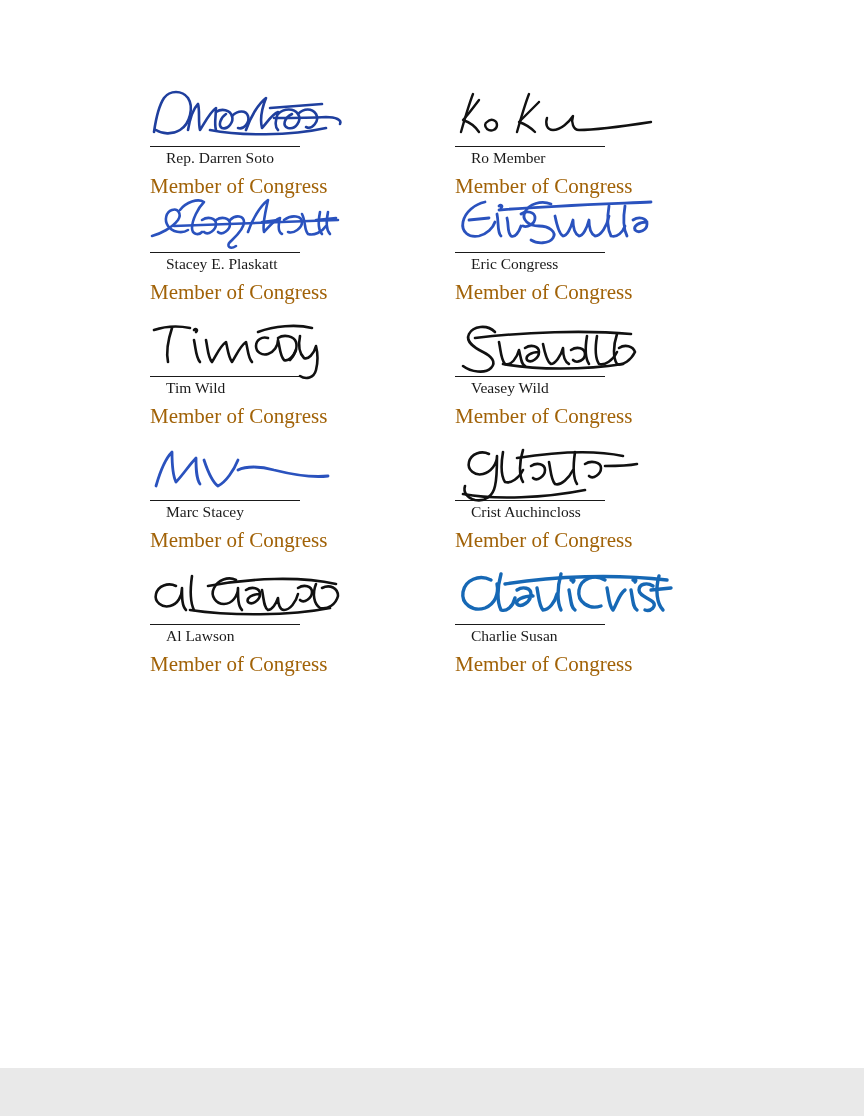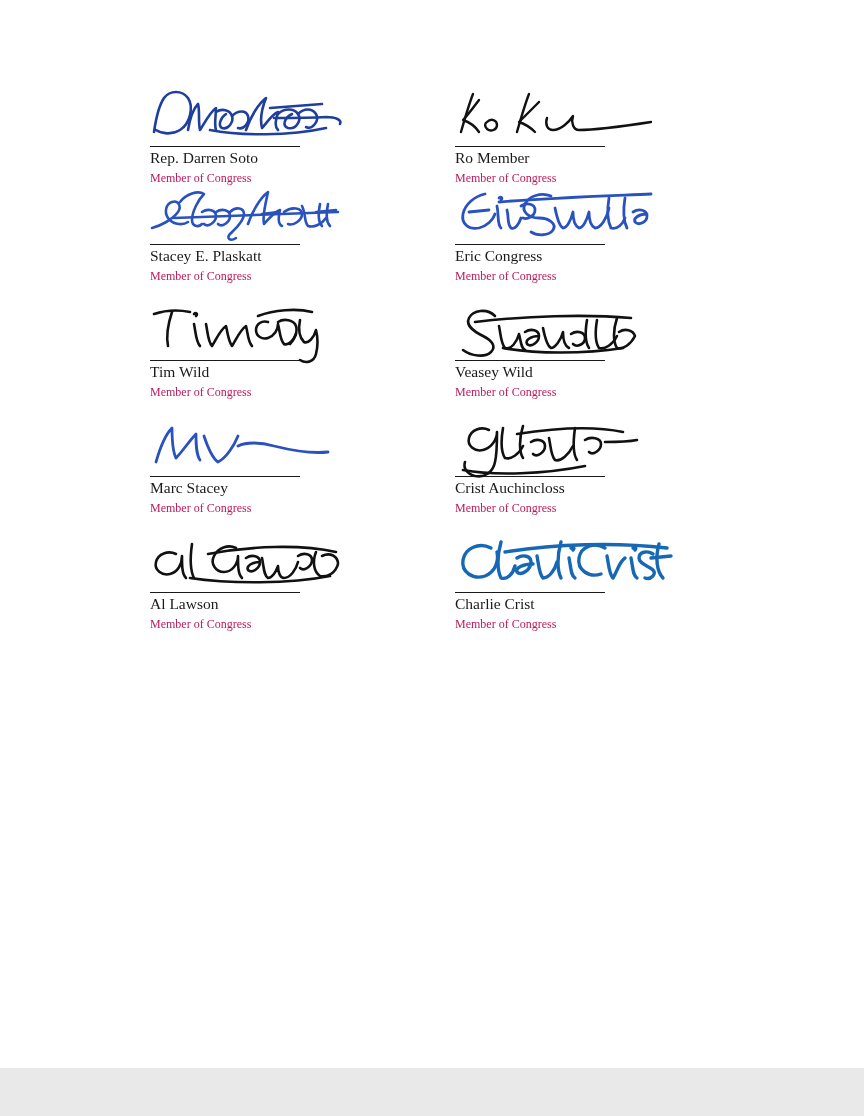--- a/index.html
+++ b/index.html
@@ -67,26 +67,28 @@
     width: 150px;
     border-bottom: 1px solid #1a1a1a;
     margin-top: 0px;
   }
   .sig-name {
     font-size: 15.5px;
     color: #1a1a1a;
     line-height: 20px;
     margin-top: 1px;
     white-space: nowrap;
+    margin-left: 16px;
   }
   .sig-title {
-    font-size: 12px;
-    color: #be185d;
+    font-size: 21px;
+    color: #a16207;
     line-height: 20px;
     white-space: nowrap;
+    margin-top: 8px;
   }
   .spacer-row { height: 18px; }
 </style>
 </head>
 <body>
 
 <div class="page">
 
   <div class="sig-grid">
 
@@ -325,21 +327,21 @@
                 <path d="M176 24 C178 34 178 42 182 44"></path>
                 <path d="M178 14 C180 12 182 14 180 16"></path>
                 <path d="M198 20 C192 16 184 18 184 24 C184 30 194 32 198 36 C202 40 196 46 190 44"></path>
                 <path d="M204 10 C200 24 202 38 208 44"></path>
                 <path d="M196 24 L216 22"></path>
                 <path d="M50 18 C100 10 160 8 212 14"></path>
               </g>
             </svg>
           </div>
           <div class="sig-rule"></div>
-          <div class="sig-name">Charlie Crist</div>
+          <div class="sig-name">Charlie Susan</div>
           <div class="sig-title">Member of Congress</div>
         </div>
       </div>
     </div>
 
   </div>
 </div>
 <div class="page-shadow-bottom"></div>
 
 </body></html>

